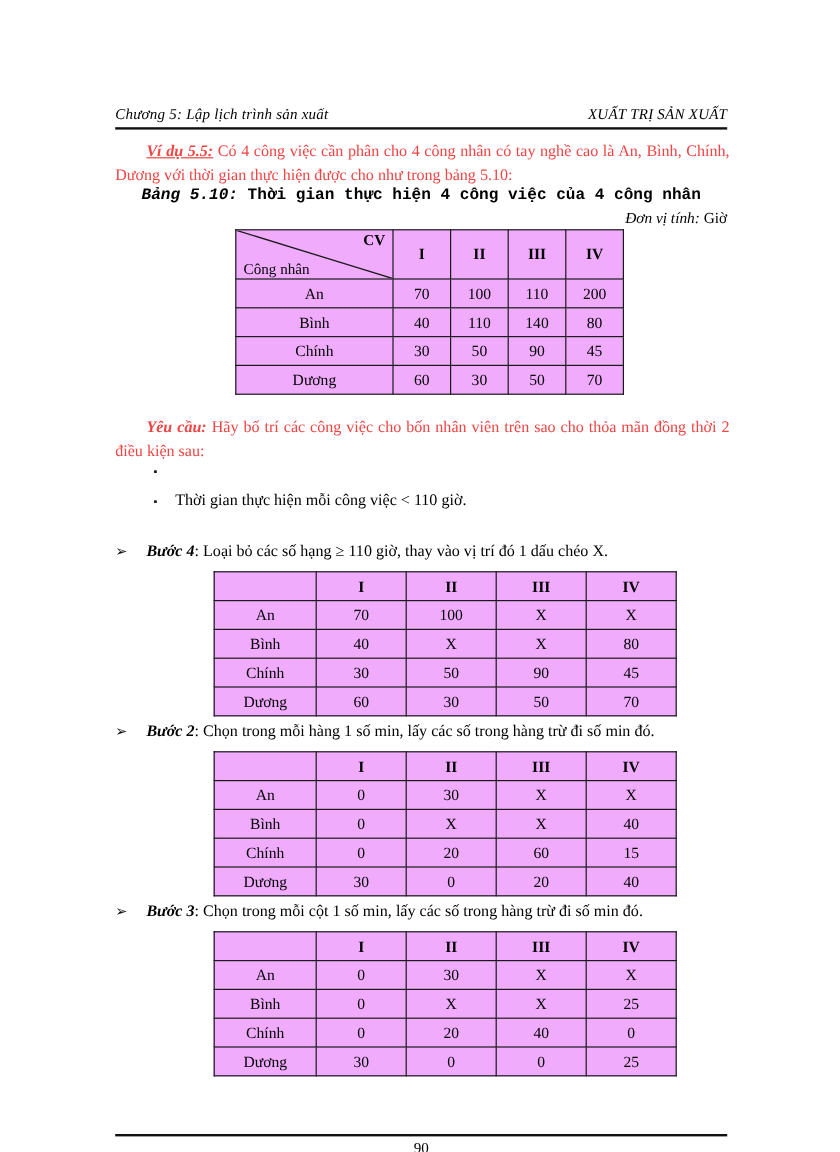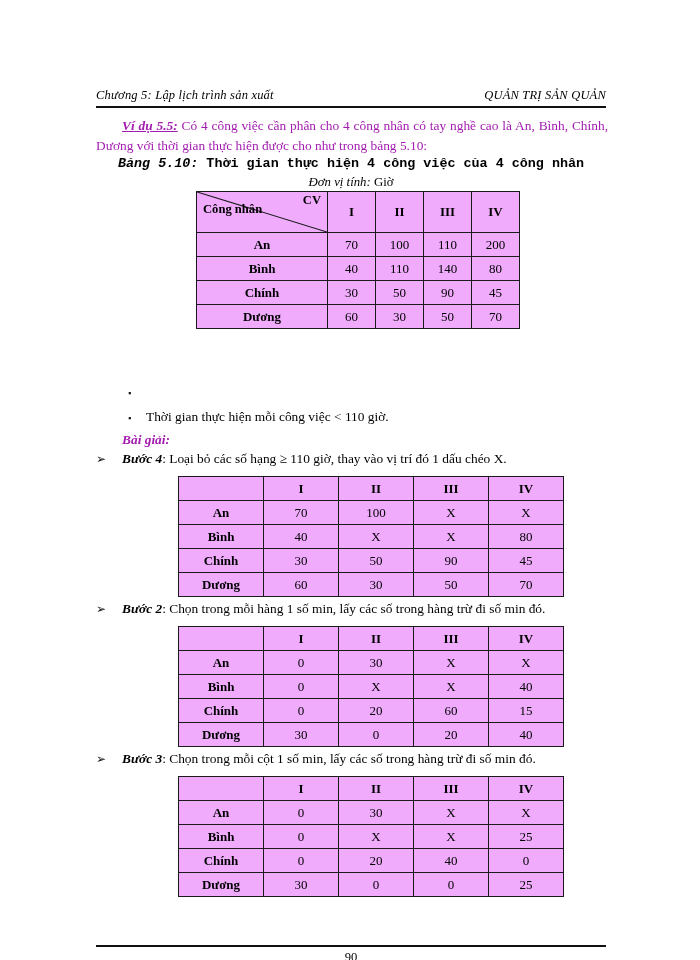--- a/index.html
+++ b/index.html
@@ -48,21 +48,21 @@
     height: 0;
     border-top: 2.2px solid #111;
   }
 
   
   .para {
     position: absolute;
     font-size: 13.4px;
     line-height: 19.5px;
     text-align: justify;
-    color: #a21caf;
+    color: #ef4444;
   }
   .bi-u {
     font-weight: bold;
     font-style: italic;
     text-decoration: underline;
   }
   .bi {
     font-weight: bold;
     font-style: italic;
   }
@@ -80,21 +80,21 @@
   }
   .caption .capnum {
     font-style: italic;
     font-weight: bold;
   }
   .unit-line {
     position: absolute;
     font-size: 12.8px;
     left: 96px;
     width: 510px;
-    text-align: center;
+    text-align: right;
   }
   .unit-line .u-lbl { font-style: italic; }
 
   
   .blist {
     position: absolute;
     left: 128px;
     font-size: 13.4px;
     line-height: 23px;
   }
@@ -137,21 +137,21 @@
     border: 1.15px solid #1a1a1a;
     text-align: center;
     vertical-align: middle;
     padding: 0;
     font-weight: normal;
   }
   table.grid th {
     font-weight: bold;
   }
   table.grid td.namecell {
-    font-weight: bold;
+    font-weight: normal;
     text-align: center;
   }
 
   
   #table510 {
     left: 196px;
     top: 143px;
   }
   #table510 td, #table510 th { height: 23px; }
   #table510 .corner {
@@ -163,22 +163,22 @@
   #table510 .corner .cv {
     position: absolute;
     right: 6px;
     top: 1px;
     font-weight: bold;
     font-size: 12.6px;
   }
   #table510 .corner .cn {
     position: absolute;
     left: 6px;
-    bottom: 15px;
-    font-weight: bold;
+    bottom: 0;
+    font-weight: normal;
     font-size: 12.6px;
   }
   #table510 .corner svg {
     position: absolute;
     left: 0; top: 0;
     width: 100%;
     height: 100%;
   }
   #table510 .col-n { width: 47px; }
   #table510 td.namecell { width: 130px; }
@@ -210,21 +210,21 @@
     font-size: 12.6px;
   }
 </style>
 </head>
 <body>
 
 <div class="page">
 
   <div class="runhead">
     <span class="left">Chương 5: Lập lịch trình sản xuất</span>
-    <span class="right">QUẢN TRỊ SẢN QUẢN</span>
+    <span class="right">XUẤT TRỊ SẢN XUẤT</span>
   </div>
   <div class="runhead-rule"></div>
 
   <div class="para indent-first" style="left:96px; top:68px; width:512px;">
     <span class="bi-u">Ví dụ 5.5:</span><span> Có 4 công việc cần phân cho 4 công nhân có tay nghề cao là An, Bình, Chính, Dương với thời gian thực hiện được cho như trong bảng 5.10:</span>
   </div>
 
   <div class="caption" style="top:108px;font-family:Liberation Mono, monospace;">
     <span class="capnum">Bảng 5.10:</span><span> Thời gian thực hiện 4 công việc của 4 công nhân</span>
   </div>
@@ -273,34 +273,34 @@
       <tr>
         <td class="namecell">Dương</td>
         <td>60</td>
         <td>30</td>
         <td>50</td>
         <td>70</td>
       </tr>
     </tbody>
   </table>
 
+  <div class="para indent-first" style="left:96px; top:298px; width:512px;">
+    <span class="bi">Yêu cầu:</span><span> Hãy bố trí các công việc cho bốn nhân viên trên sao cho thỏa mãn đồng thời 2 điều kiện sau:</span>
+  </div>
 
   <div class="blist" style="top:334px;">
     <div class="bitem">
       <span class="sq">▪</span>
     </div>
     <div class="bitem">
       <span class="sq">▪</span>
       <span>Thời gian thực hiện mỗi công việc &lt; 110 giờ.</span>
     </div>
   </div>
 
-  <div class="para" style="left:122px; top:382px; width:400px;">
-    <span class="bi">Bài giải:</span>
-  </div>
 
   <div class="step" style="top:403px;">
     <span class="arrow">➢</span>
     <span class="steptxt"><span class="bi">Bước 4</span><span>: Loại bỏ các số hạng ≥ 110 giờ, thay vào vị trí đó 1 dấu chéo X.</span></span>
   </div>
 
   <table class="grid steptable" id="table-b1">
     <thead>
       <tr>
         <th class="col-name"></th>

